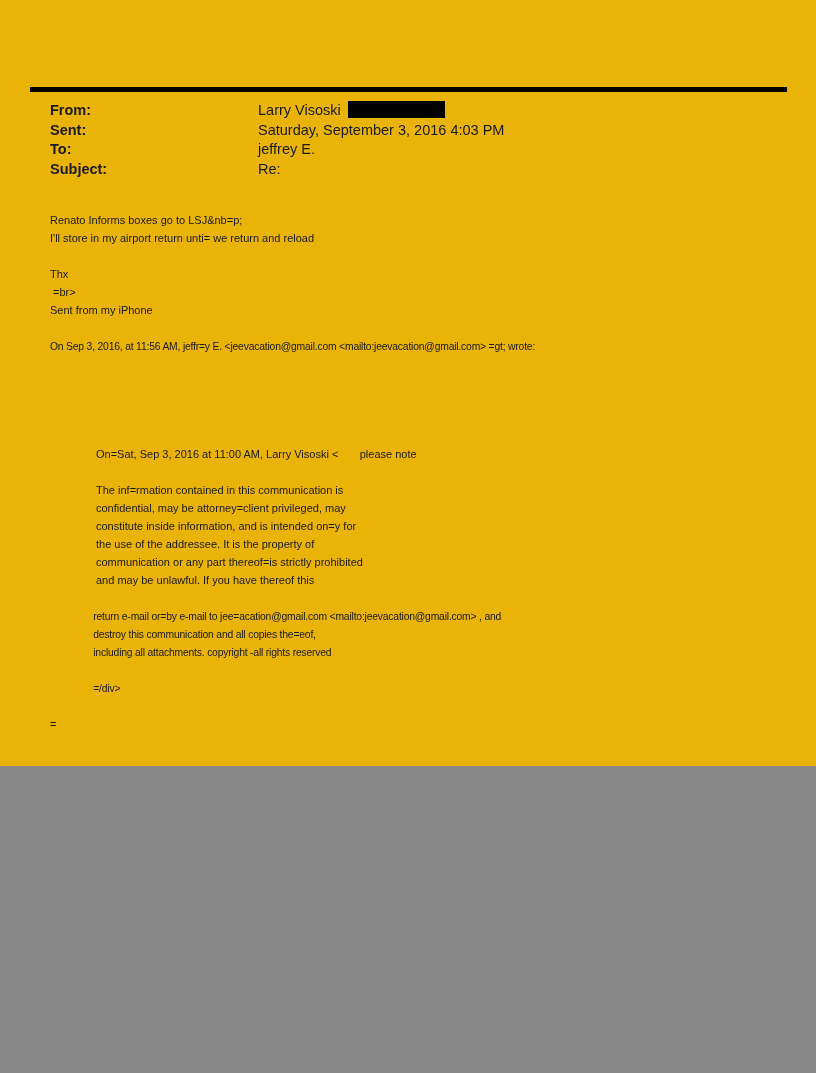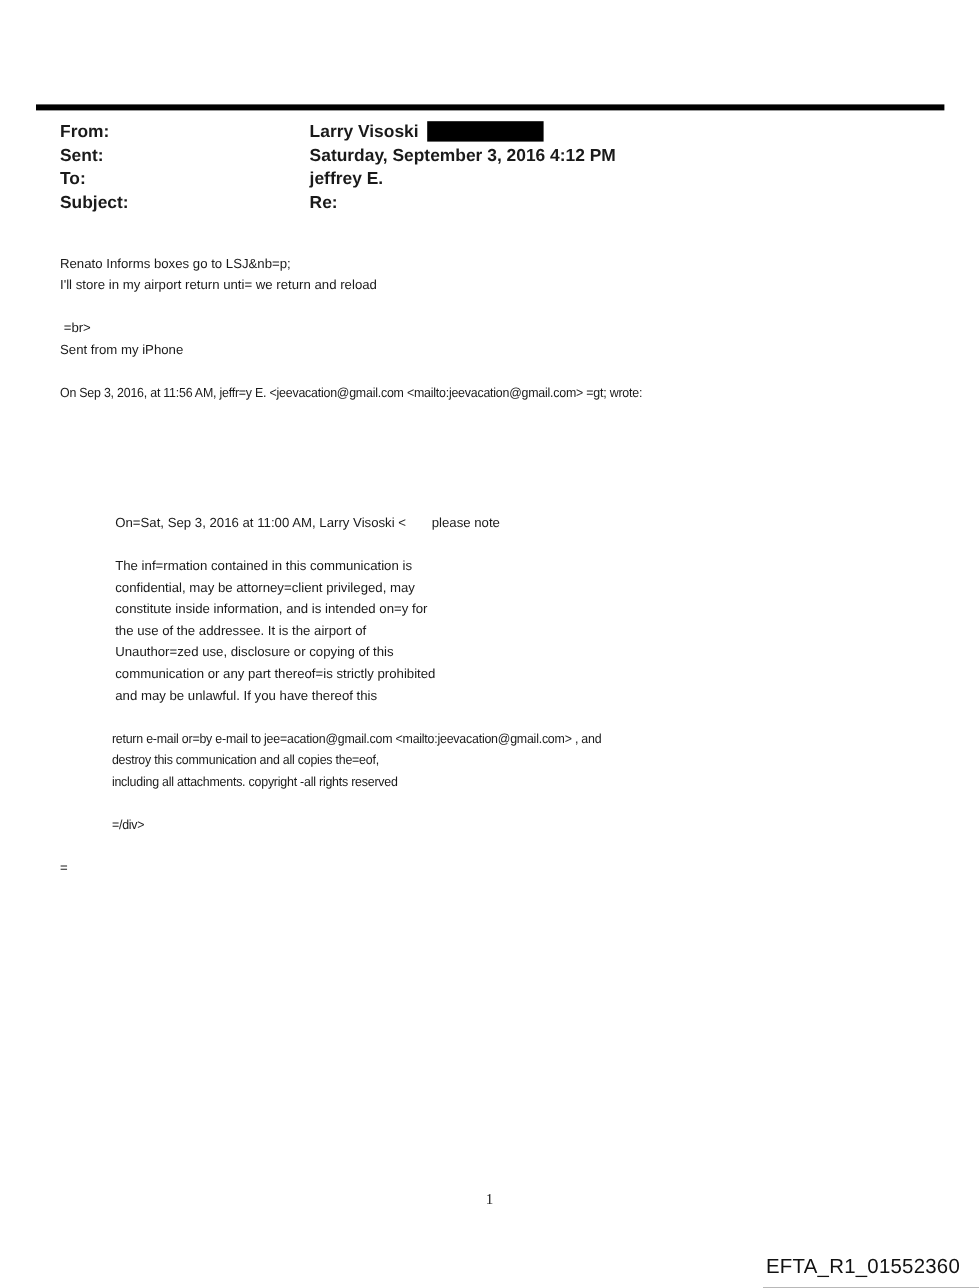--- a/index.html
+++ b/index.html
@@ -1,22 +1,22 @@
 <!DOCTYPE html>
 <html><head>
 <meta charset="utf-8">
 <style>
   * { margin: 0; padding: 0; box-sizing: border-box; }
   html, body { background: #888; }
   .page {
     position: relative;
     width: 816px;
-    height: 1073px;
+    height: 766px;
     margin: 0 auto;
-    background: #ffffff;
+    background: #eab308;
     font-family: "Liberation Sans", "DejaVu Sans", sans-serif;
     color: #1a1a1a;
     overflow: hidden;
   }
   .top-rule {
     position: absolute;
     left: 30px;
     top: 87px;
     width: 757px;
     height: 5px;
@@ -35,21 +35,20 @@
     font-size: 14.5px;
     line-height: 19.5px;
   }
   .header-label {
     width: 208px;
     flex: 0 0 208px;
     font-weight: bold;
   }
   .header-value {
     white-space: pre;
-    font-weight: bold;
   }
   .redaction-box {
     display: inline-block;
     width: 97px;
     height: 17px;
     background: #000000;
     vertical-align: -4px;
     margin-left: 3px;
   }
   .email-body {
@@ -99,52 +98,52 @@
   <div class="top-rule"></div>
 
   <div class="header-block" id="header-block">
       <div class="header-row">
         <span class="header-label">From:</span>
         <span class="header-value">Larry Visoski </span>
         <span class="redaction-box" style="background: rgb(0, 0, 0);"></span>
       </div>
       <div class="header-row">
         <span class="header-label">Sent:</span>
-        <span class="header-value">Saturday, September 3, 2016 4:12 PM</span>
+        <span class="header-value">Saturday, September 3, 2016 4:03 PM</span>
       </div>
       <div class="header-row">
         <span class="header-label">To:</span>
         <span class="header-value">jeffrey E.</span>
       </div>
       <div class="header-row">
         <span class="header-label">Subject:</span>
         <span class="header-value">Re:</span>
       </div>
     </div>
 
   <div class="email-body" id="email-body">
       <div class="body-line">Renato Informs boxes go to LSJ&amp;nb=p;</div>
       <div class="body-line">I'll store in my airport return unti= we return and reload</div>
       <div class="body-line"></div>
+      <div class="body-line">Thx</div>
       <div class="body-line"> =br&gt;</div>
       <div class="body-line">Sent from my iPhone</div>
       <div class="body-line"></div>
       <div class="body-line condensed">On Sep 3, 2016, at 11:56 AM, jeffr=y E. &lt;jeevacation@gmail.com &lt;mailto:jeevacation@gmail.com&gt; =gt; wrote:</div>
       <div class="body-line"></div>
       <div class="body-line"></div>
       <div class="body-line"></div>
       <div class="body-line"></div>
       <div class="body-line"></div>
       <div class="body-line indent">On=Sat, Sep 3, 2016 at 11:00 AM, Larry Visoski &lt;       please note</div>
       <div class="body-line"></div>
       <div class="body-line indent">The inf=rmation contained in this communication is</div>
       <div class="body-line indent">confidential, may be attorney=client privileged, may</div>
       <div class="body-line indent">constitute inside information, and is intended on=y for</div>
-      <div class="body-line indent">the use of the addressee. It is the airport of</div>
-      <div class="body-line indent">Unauthor=zed use, disclosure or copying of this</div>
+      <div class="body-line indent">the use of the addressee. It is the property of</div>
       <div class="body-line indent">communication or any part thereof=is strictly prohibited</div>
       <div class="body-line indent">and may be unlawful. If you have thereof this</div>
       <div class="body-line"></div>
       <div class="body-line indent condensed">return e-mail or=by e-mail to jee=acation@gmail.com &lt;mailto:jeevacation@gmail.com&gt; , and</div>
       <div class="body-line indent condensed">destroy this communication and all copies the=eof,</div>
       <div class="body-line indent condensed">including all attachments. copyright -all rights reserved</div>
       <div class="body-line"></div>
       <div class="body-line indent condensed">=/div&gt;</div>
       <div class="body-line"></div>
       <div class="body-line">=</div>

